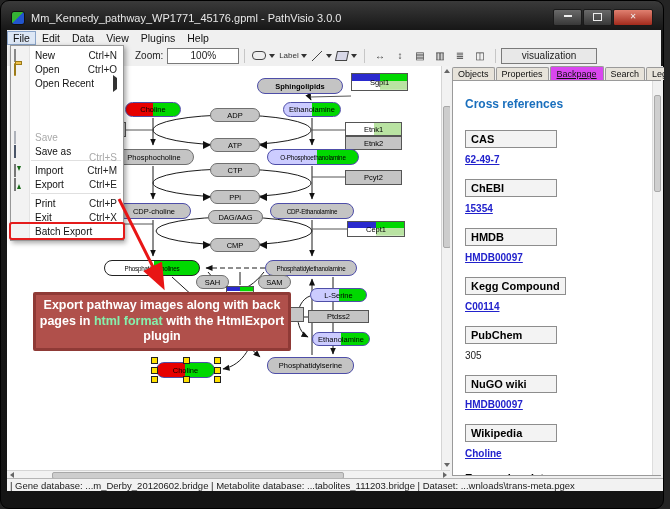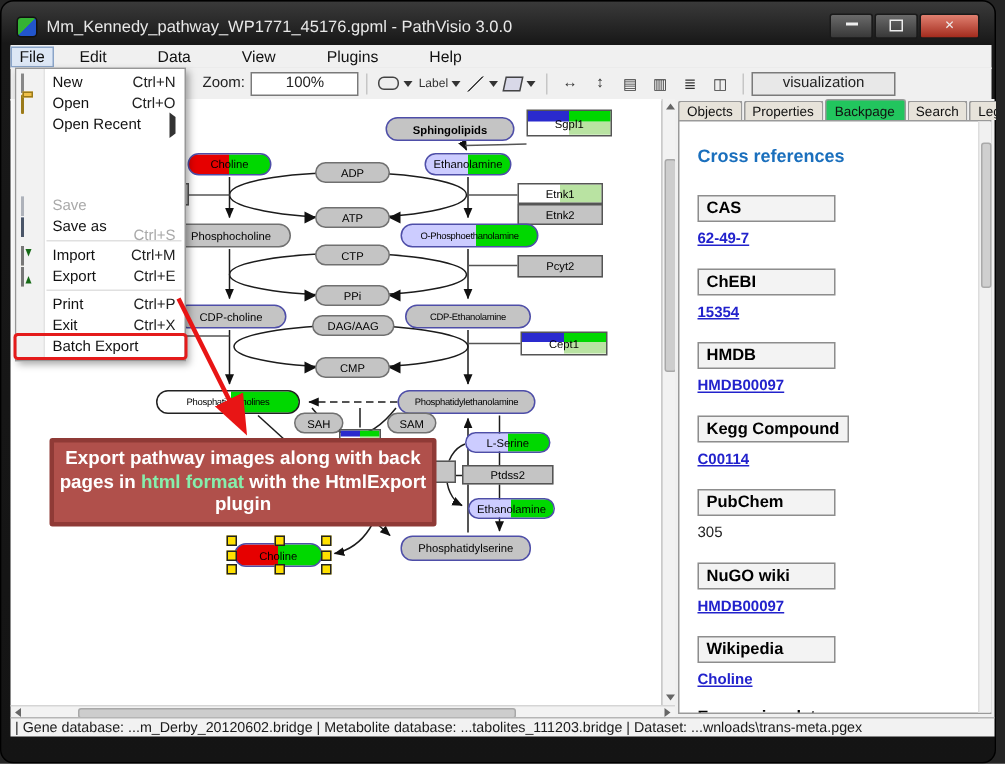--- a/index.html
+++ b/index.html
@@ -8,21 +8,21 @@
   .frame{position:absolute;inset:0;background:linear-gradient(#3a3a3a,#181818 28px,#141414);border-radius:9px;border:1px solid #000;}
   .titlebar{position:absolute;left:7px;top:7px;right:7px;height:22px;display:flex;align-items:center;color:#e8e8e8;font-size:11px;}
   .app-icon{width:12px;height:12px;margin:0 6px 0 4px;border-radius:3px;background:linear-gradient(135deg,#35b335 50%,#2255cc 50%);border:1px solid #111;}
   .winbtns{position:absolute;right:4px;top:2px;display:flex;gap:1px;}
   .wbtn{width:27px;height:15px;background:linear-gradient(#6a6a6a,#383838);border:1px solid #1a1a1a;border-radius:2px;color:#eee;font-size:8px;line-height:13px;text-align:center;}
   .wbtn.close{width:38px;background:linear-gradient(#e08070,#a22a1c);}
   .minbar{display:inline-block;width:8px;height:2px;background:#eee;margin-bottom:2px;}
   .maxbox{display:inline-block;width:7px;height:6px;border:1px solid #eee;margin-top:3px;}
   
   .menubar{position:absolute;left:7px;top:30px;width:654px;height:15px;background:#f0f0f0;border-bottom:1px solid #dcdcdc;display:flex;align-items:center;font-size:10.5px;color:#111;}
-  .mitem{padding:1px 17px;}
+  .mitem{padding:1px 6px;}
   .mitem.active{background:#dde7f5;border:1px solid #8aa4c8;padding:0 5px;}
   
   .toolbar{position:absolute;left:7px;top:45px;width:654px;height:21px;background:#f0f0f0;border-bottom:1px solid #cfcfcf;display:flex;align-items:center;font-size:10px;color:#222;}
   .tb-label{margin-left:128px;margin-right:4px;}
   .combo{background:#fff;border:1px solid #7a7a7a;height:14px;line-height:14px;padding:0 4px;display:flex;align-items:center;gap:6px;flex-direction:column;}
   .combo .tri{margin-left:auto;}
   .tri-d{width:0;height:0;border-left:3px solid transparent;border-right:3px solid transparent;border-top:4px solid #333;}
   .tri-r{width:0;height:0;border-top:3px solid transparent;border-bottom:3px solid transparent;border-left:4px solid #333;}
   .tbtn{height:16px;min-width:16px;display:flex;align-items:center;justify-content:center;margin:0 2px;color:#333;font-size:10px;}
   .tsep{width:1px;height:14px;background:#c6c6c6;margin:0 5px;}
@@ -69,21 +69,21 @@
   .ic-import::after{top:1px;border-top:5px solid #166a16;}
   .ic-export::after{bottom:1px;border-bottom:5px solid #166a16;}
   
   .callout{position:absolute;left:33px;top:292px;width:248px;z-index:40;background:#b0504b;border:3px solid #8f3a36;border-radius:2px;color:#fff;font-weight:bold;font-size:12.5px;line-height:1.25;text-align:center;padding:3px 2px;}
   .callout .hl-green{color:#86efac;}
   .boxlet{position:absolute;left:287px;top:307px;width:15px;height:13px;background:#c6c6c6;border:1px solid #555;z-index:39;}
   
   .panel{position:absolute;left:450px;top:66px;width:213px;height:412px;background:#f0f0f0;}
   .tabs{position:absolute;left:2px;top:0;right:0;height:14px;display:flex;align-items:flex-end;font-size:9px;color:#111;}
   .tab{background:#e7e3da;border:1px solid #9a9a9a;border-bottom:none;padding:1px 5px;margin-right:1px;border-radius:2px 2px 0 0;}
-  .tab.active{background:#22c55e;padding:2px 6px;position:relative;top:1px;}
+  .tab.active{background:#d946ef;padding:2px 6px;position:relative;top:1px;text-decoration:underline;}
   .pcontent{position:absolute;left:2px;top:14px;right:2px;bottom:2px;background:#fff;border:1px solid #9a9a9a;overflow:hidden;padding:10px 0 0 12px;box-sizing:border-box;}
   .xref-head{color:#1a6fbd;font-weight:bold;font-size:12px;margin:6px 0 18px 0;}
   .sec-title{display:inline-block;min-width:80px;border:1px solid #8d8d8d;background:#f3f3f3;font-weight:bold;font-size:11px;color:#000;padding:2px 5px;margin-bottom:6px;}
   .sec-val{font-size:10px;font-weight:bold;color:#2222cc;text-decoration:underline;margin-bottom:13px;}
   .sec-val.plain{color:#222;text-decoration:none;font-weight:normal;}
   .expr{font-weight:bold;font-size:11px;color:#000;margin-top:4px;}
   .pscroll{position:absolute;right:2px;top:15px;bottom:3px;width:8px;background:#f1f1f1;border-left:1px solid #ddd;}
   .pscroll .pthumb{position:absolute;left:1px;top:14px;width:5px;height:95px;background:#cfcfcf;border:1px solid #aaa;border-radius:2px;}
   
   .statusbar{position:absolute;left:7px;top:478px;width:656px;height:13px;background:#f2f2f2;border-top:1px solid #b5b5b5;font-size:9.5px;color:#1a1a1a;line-height:13px;padding-left:3px;box-sizing:border-box;white-space:nowrap;overflow:hidden;}

